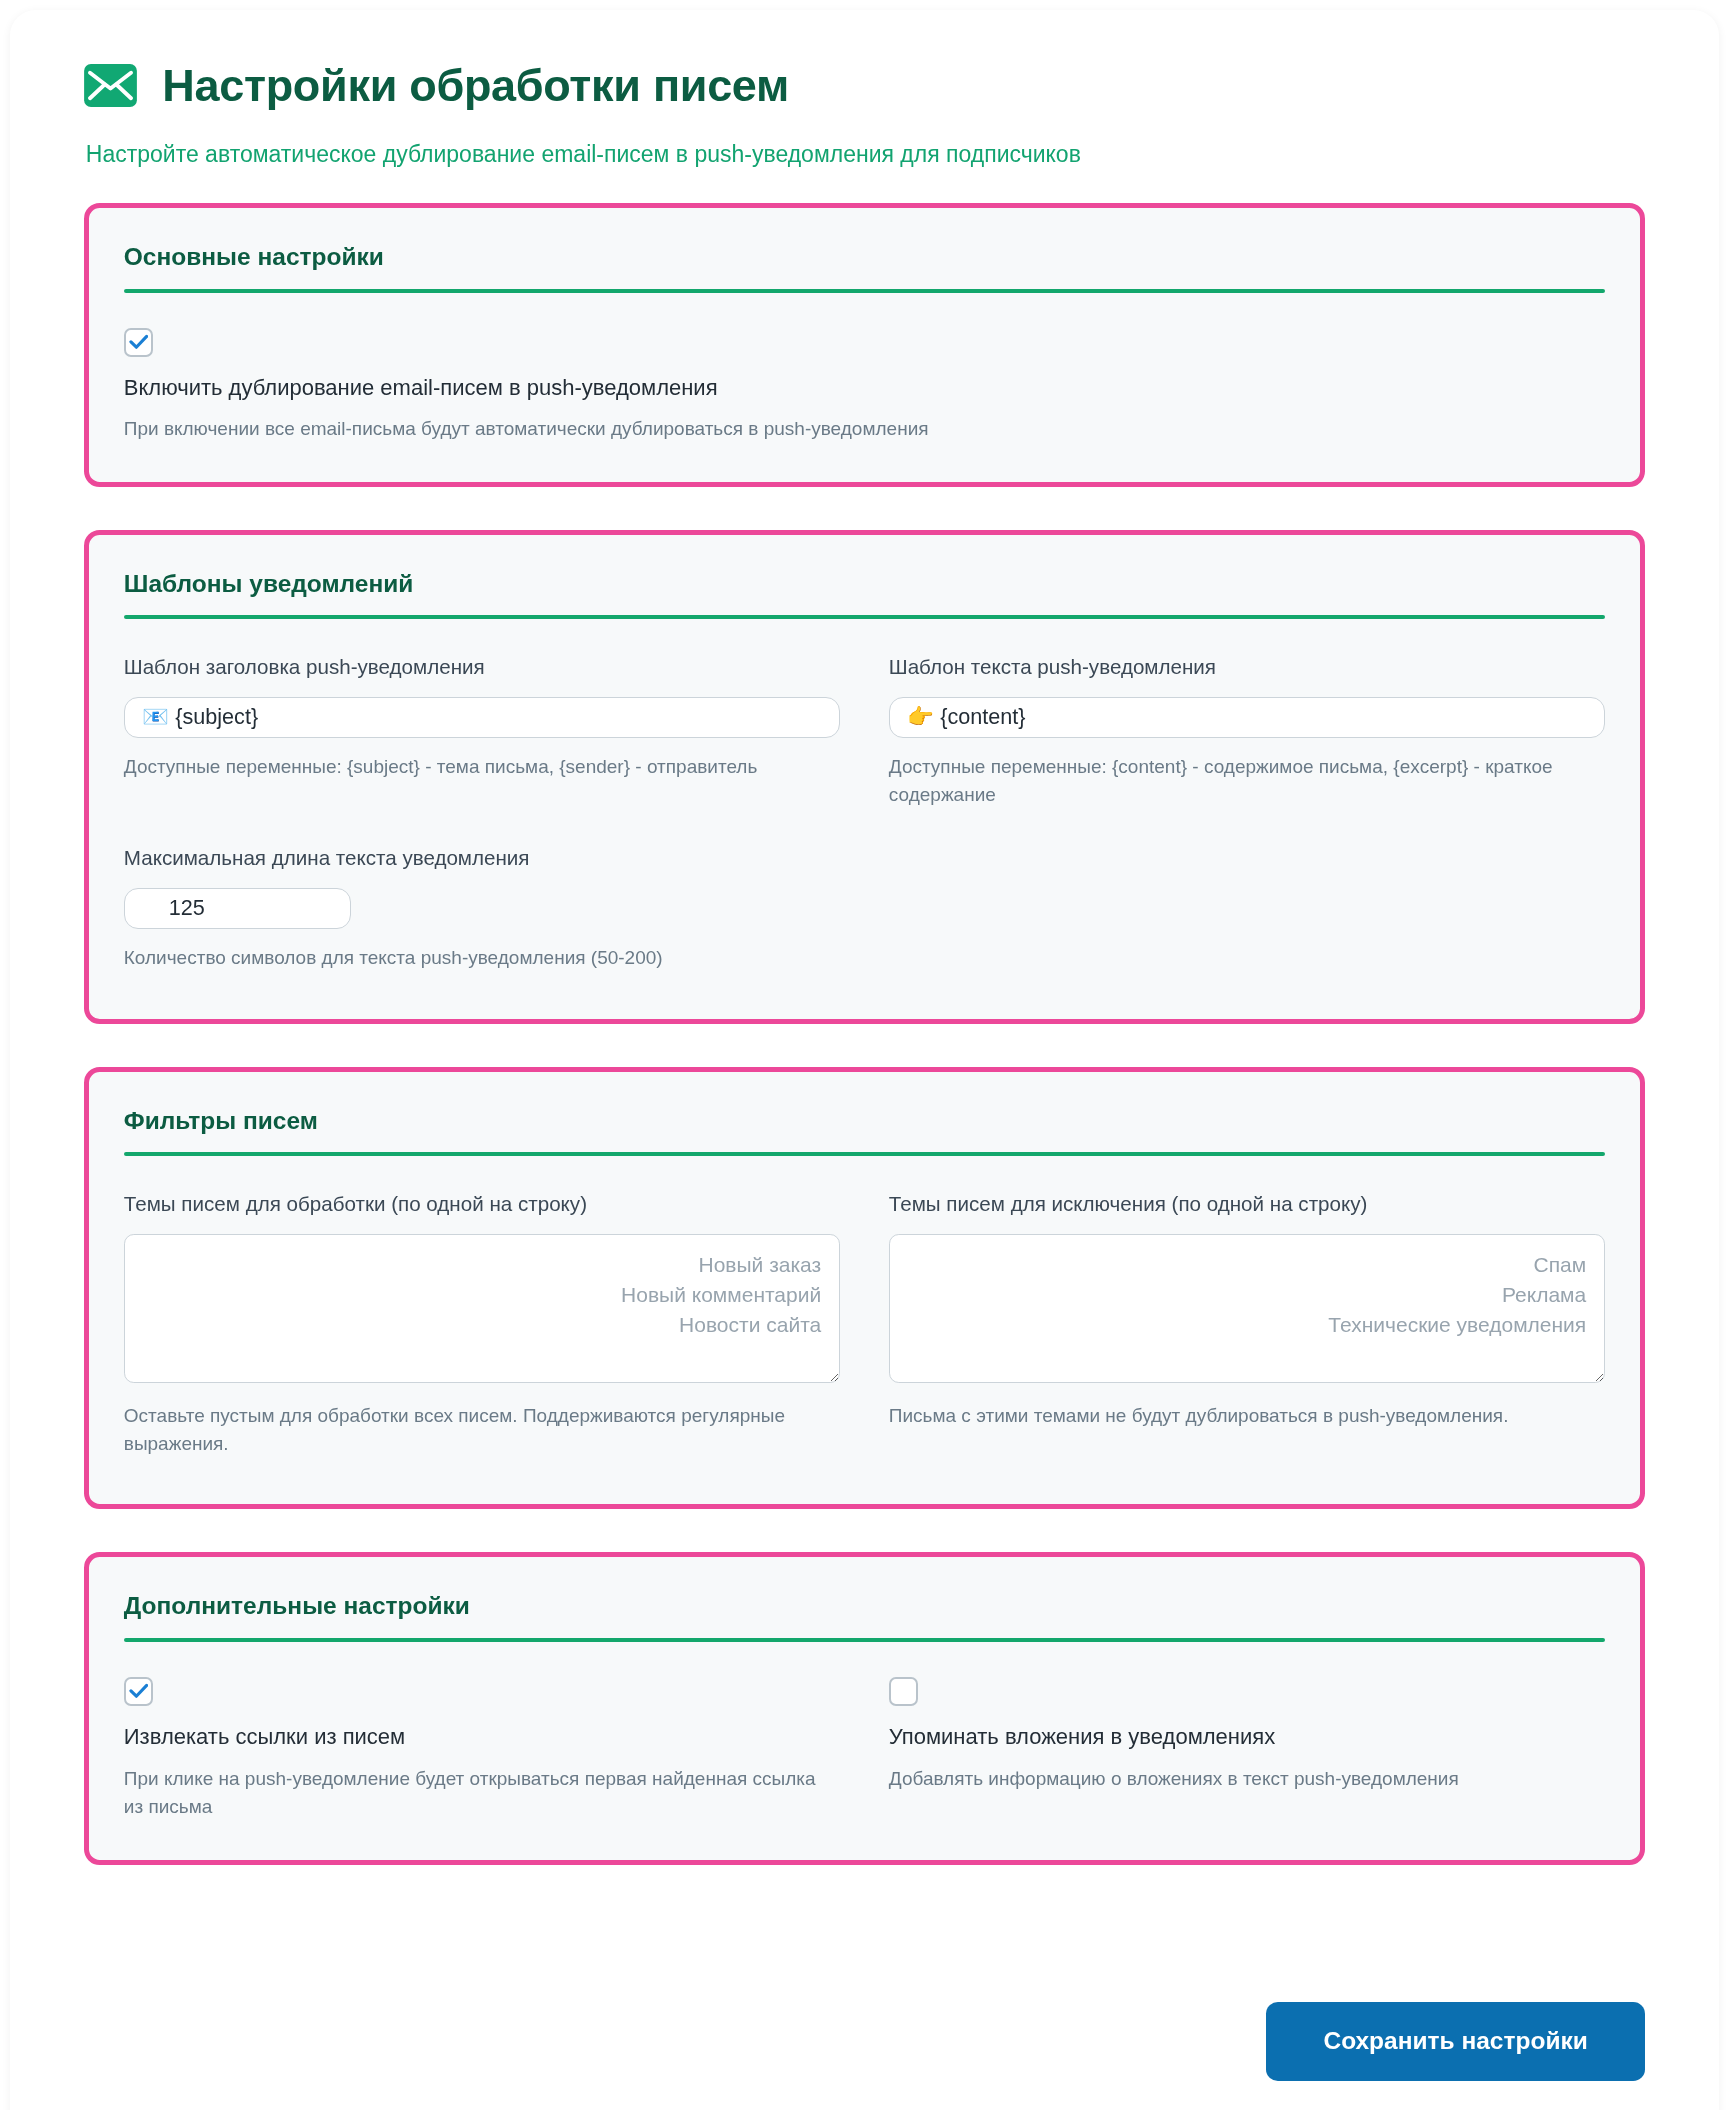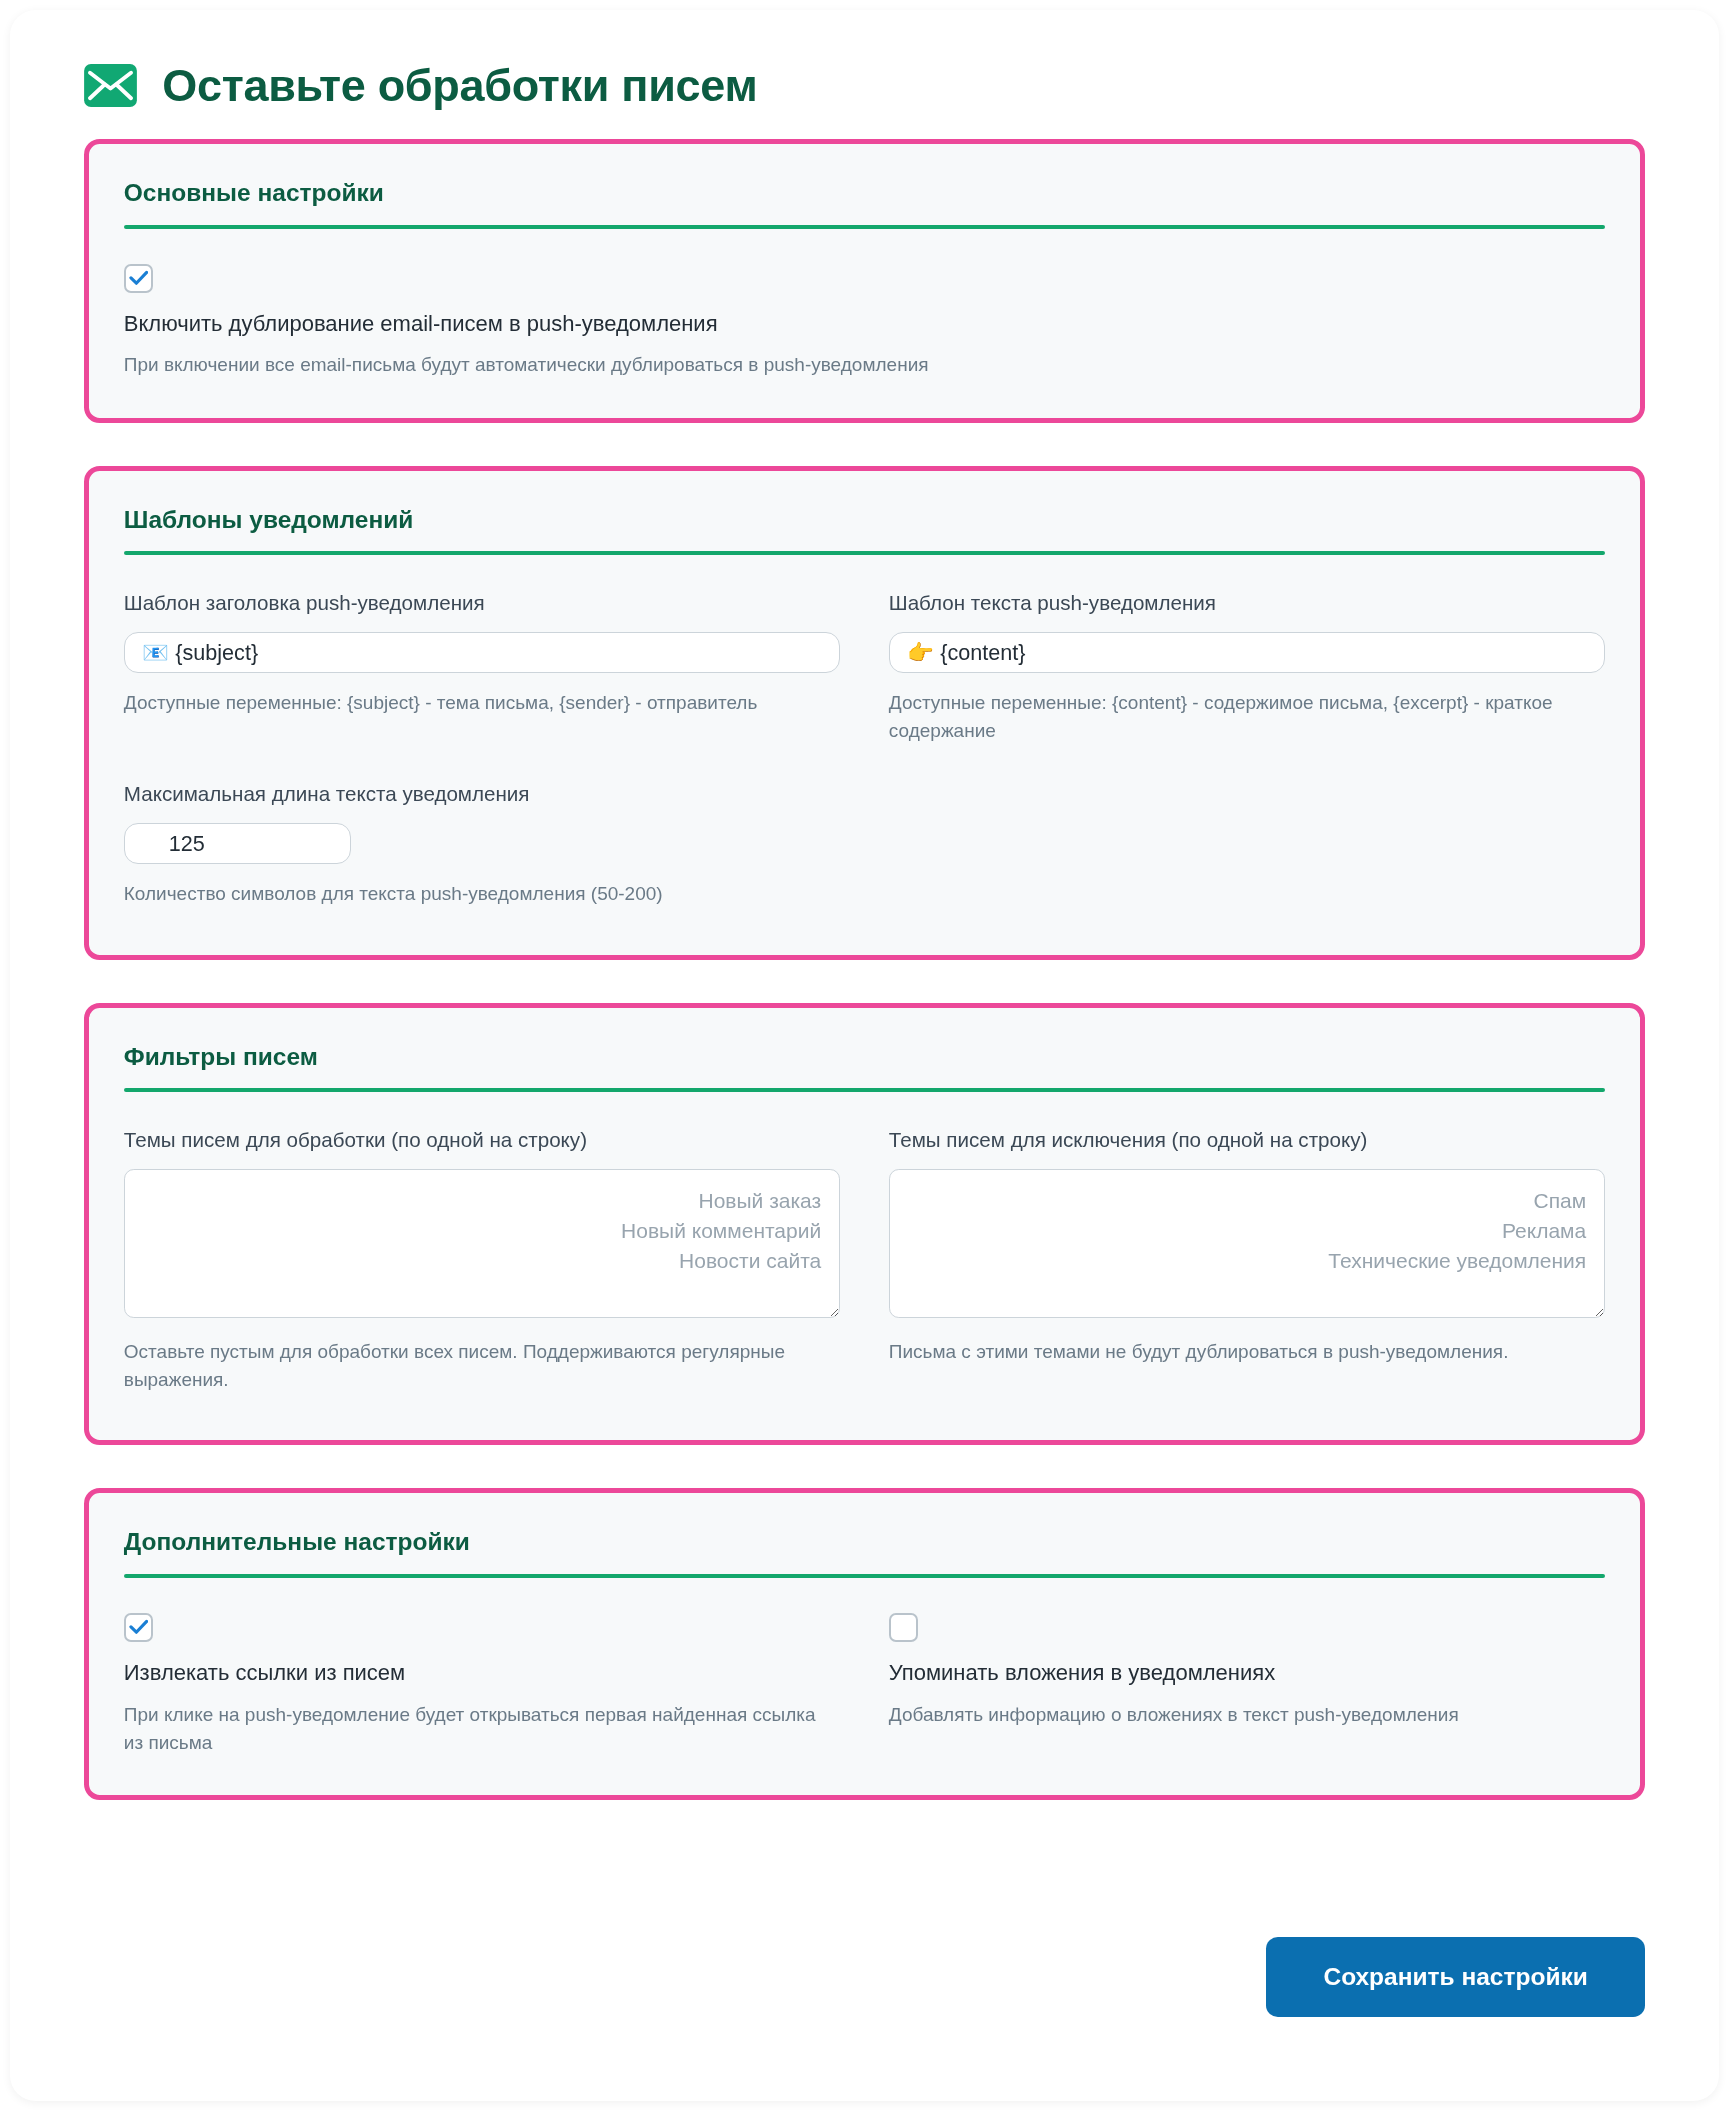--- a/index.html
+++ b/index.html
@@ -190,22 +190,23 @@
   <div class="inner">
 
     <div class="header-row">
       <span class="mail-icon-wrap">
         <svg class="mail-icon" viewBox="0 0 54 44" xmlns="http://www.w3.org/2000/svg">
           <rect x="0" y="0" width="54" height="44" rx="7" fill="#11a873"></rect>
           <path d="M6 9 L27 25 L48 9" stroke="#ffffff" stroke-width="4" fill="none" stroke-linecap="round" stroke-linejoin="round"></path>
           <path d="M6 35 L21 21 M48 35 L33 21" stroke="#ffffff" stroke-width="4" fill="none" stroke-linecap="round"></path>
         </svg>
       </span>
-      <div class="page-title">Оставьте обработки писем</div>
-    </div>
+      <div class="page-title">Настройки обработки писем</div>
+    </div>
+    <div class="page-subtitle">Настройте автоматическое дублирование email-писем в push-уведомления для подписчиков</div>
 
     <div class="card">
       <div class="card-title">Основные настройки</div>
       <div class="card-rule"></div>
 
       <div class="check-row">
         <span class="cb">
           <svg width="19.6" height="15.7" viewBox="0 0 20 16" xmlns="http://www.w3.org/2000/svg">
             <path d="M2 8 L7.5 13.5 L18 2.5" stroke="#1a7fd4" stroke-width="3.2" fill="none" stroke-linecap="round" stroke-linejoin="round"></path>
           </svg>

